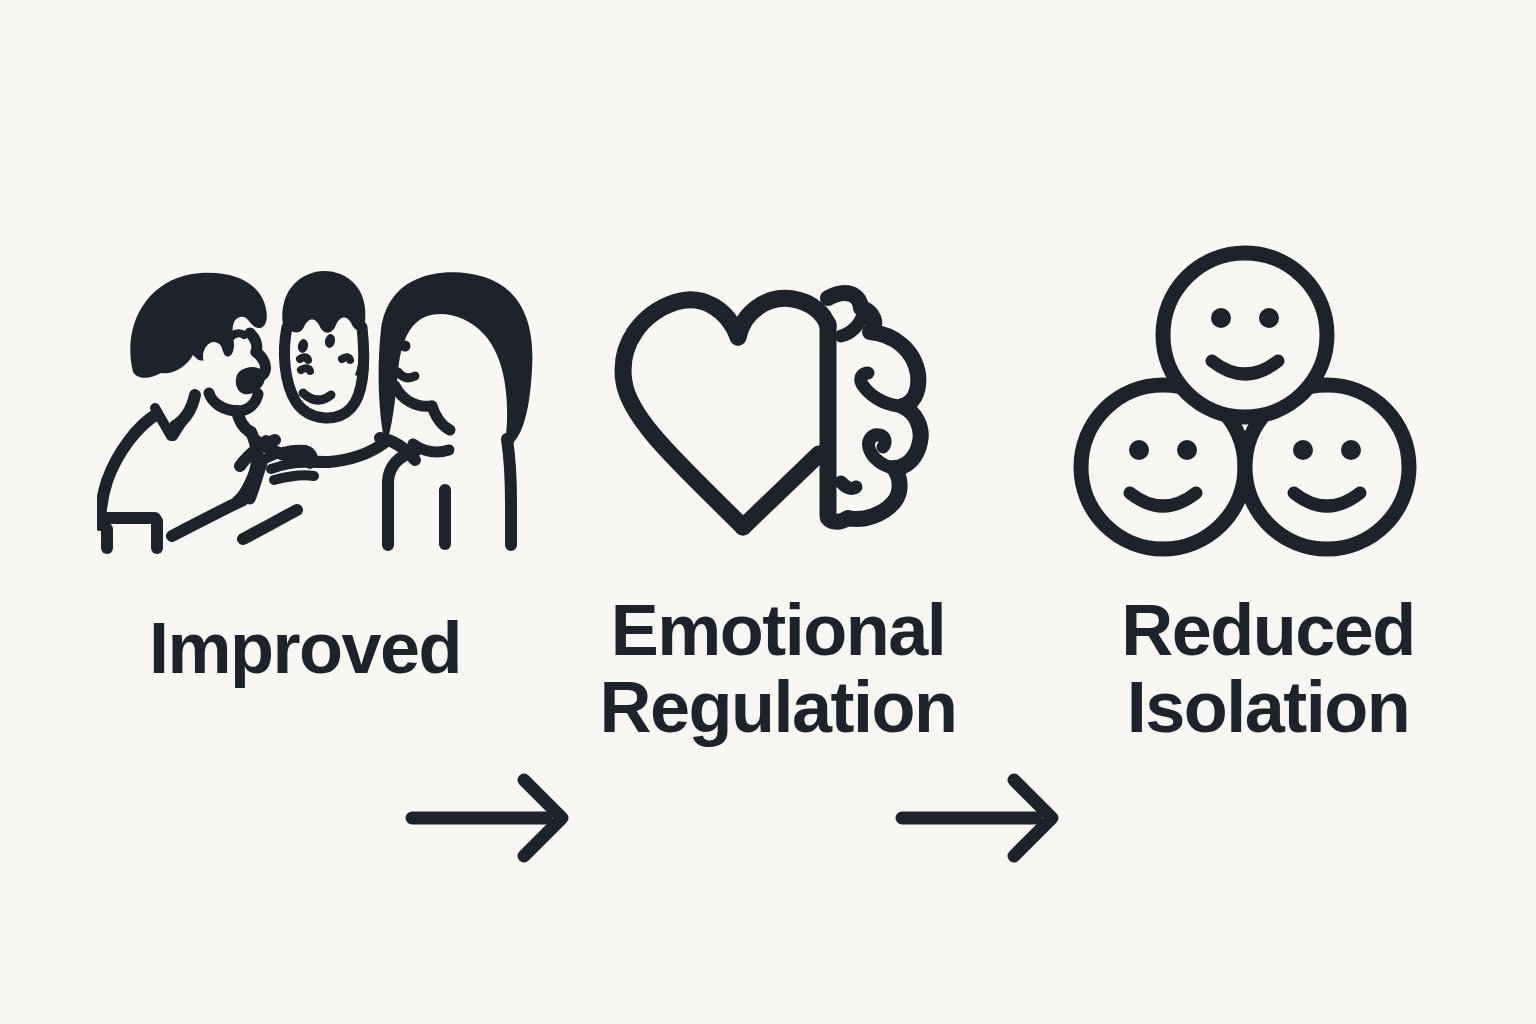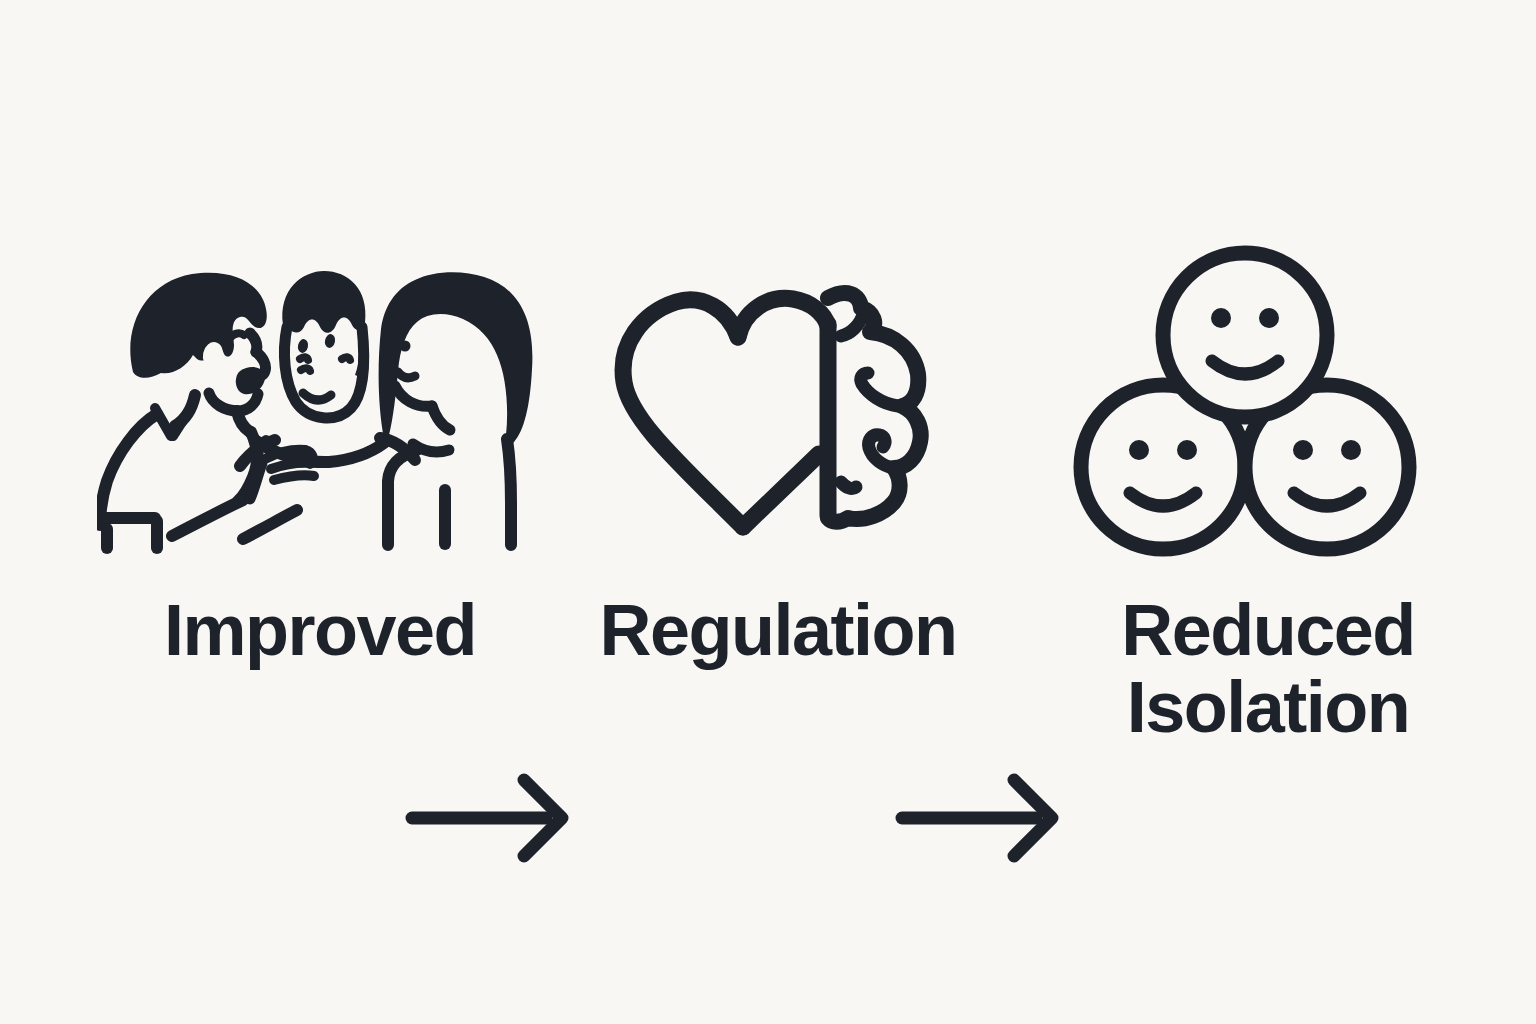--- a/index.html
+++ b/index.html
@@ -26,21 +26,21 @@
     top:592px;
     width:600px;
     text-align:center;
     font-weight:700;
     font-size:72px;
     line-height:77px;
     letter-spacing:-1.5px;
     color:var(--ink);
     white-space:nowrap;
   }
-  .label-1{left:20px;}
+  .label-1{left:5px;margin-top:18px;}
   .label-2{left:478px;}
   .label-3{left:968px;}
   .arrow{position:absolute;width:170px;height:104px;color:var(--ink);}
   .arrow-1{left:402px;top:766px;}
   .arrow-2{left:892px;top:766px;}
   .stroke{fill:none;stroke:currentColor;stroke-linecap:round;stroke-linejoin:round;}
   .fill-ink{fill:currentColor;stroke:none;}
   .fill-bg{fill:var(--bg);stroke:none;}
 </style>
 </head>
@@ -159,20 +159,21 @@
         <circle class="fill-ink" cx="205" cy="73" r="10"></circle>
         <path class="stroke" stroke-width="13" d="M148,116 Q181,142 214,116"></path>
       </g>
     </svg>
   </div>
 
   <div class="step-label label-1">
     <div>Improved</div>
   </div>
   <div class="step-label label-2">
+    <div>Emotional</div>
     <div>Regulation</div>
   </div>
   <div class="step-label label-3">
     <div>Reduced</div>
     <div>Isolation</div>
   </div>
 
   <div class="arrow arrow-1">
     <svg viewBox="0 0 170 104" aria-hidden="true">
       <path class="stroke" stroke-width="13" d="M10,52 L144,52"></path>

